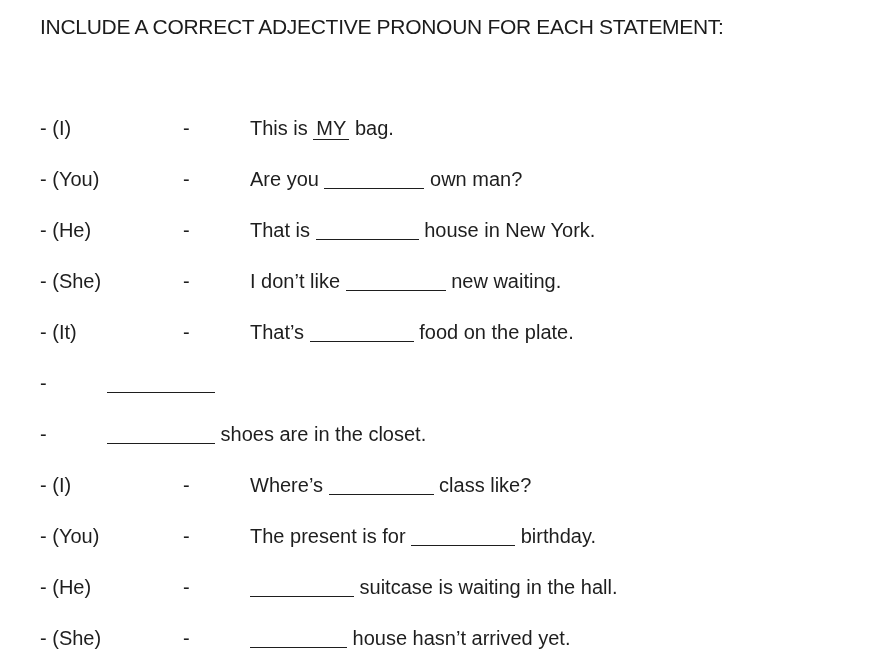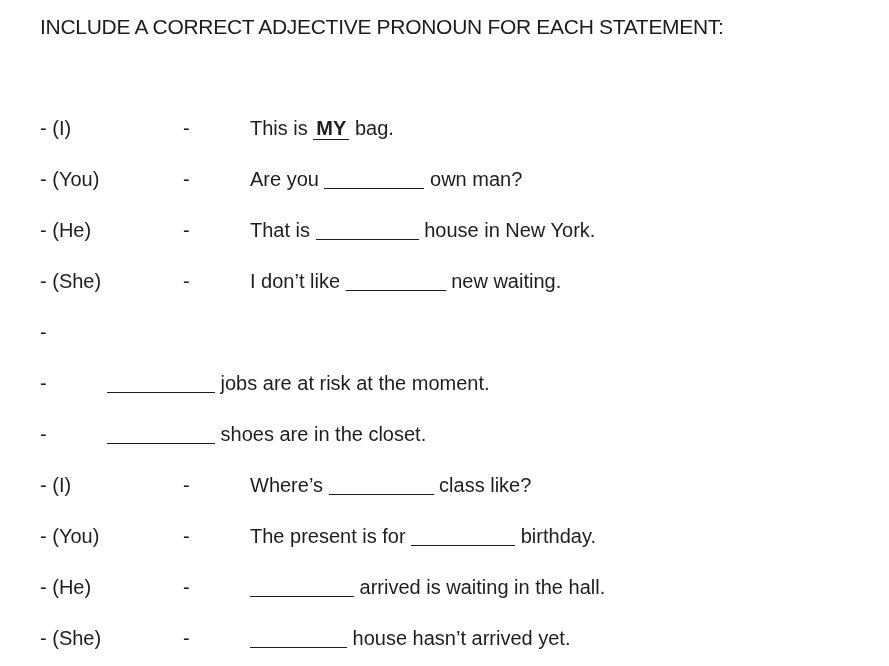--- a/index.html
+++ b/index.html
@@ -33,21 +33,20 @@
     font-size: 20px;
     margin-bottom: 29px;
     white-space: nowrap;
   }
   .hint  { width: 143px; flex: 0 0 143px; }
   .sep   { width: 67px;  flex: 0 0 67px; }
   .sentence { flex: 1 1 auto; }
   .uword {
     border-bottom: 1.6px solid #1e1e1e;
     padding: 0 3px;
-    font-weight: bold;
   }
   .blank {
     display: inline-block;
     height: 1em;
     border-bottom: 1.6px solid #1e1e1e;
     vertical-align: baseline;
     margin-bottom: -3px;
   }
 </style>
 </head>
@@ -74,26 +73,28 @@
     <span class="sentence"><span>That is </span><span class="blank" style="width: 103px;"></span><span> house in New York.</span></span>
   </div>
 
   <div class="row">
     <span class="hint">- (She)</span>
     <span class="sep">-</span>
     <span class="sentence"><span>I don’t like </span><span class="blank" style="width: 100px;"></span><span> new waiting.</span></span>
   </div>
 
   <div class="row">
+    <span class="hint">- (It)</span>
     <span class="sep">-</span>
+    <span class="sentence"><span>That’s </span><span class="blank" style="width: 104px;"></span><span> food on the plate.</span></span>
   </div>
 
   <div class="row">
     <span class="sep">-</span>
-    <span class="sentence"><span class="blank" style="width: 108px;"></span><span> jobs are at risk at the moment.</span></span>
+    <span class="sentence"><span class="blank" style="width: 108px;"></span></span>
   </div>
 
   <div class="row">
     <span class="sep">-</span>
     <span class="sentence"><span class="blank" style="width: 108px;"></span><span> shoes are in the closet.</span></span>
   </div>
 
   <div class="row">
     <span class="hint">- (I)</span>
     <span class="sep">-</span>
@@ -102,21 +103,21 @@
 
   <div class="row">
     <span class="hint">- (You)</span>
     <span class="sep">-</span>
     <span class="sentence"><span>The present is for </span><span class="blank" style="width: 104px;"></span><span> birthday.</span></span>
   </div>
 
   <div class="row">
     <span class="hint">- (He)</span>
     <span class="sep">-</span>
-    <span class="sentence"><span class="blank" style="width: 104px;"></span><span> arrived is waiting in the hall.</span></span>
+    <span class="sentence"><span class="blank" style="width: 104px;"></span><span> suitcase is waiting in the hall.</span></span>
   </div>
 
   <div class="row">
     <span class="hint">- (She)</span>
     <span class="sep">-</span>
     <span class="sentence"><span class="blank" style="width: 97px;"></span><span> house hasn’t arrived yet.</span></span>
   </div>
 </div>
 </div>
 

